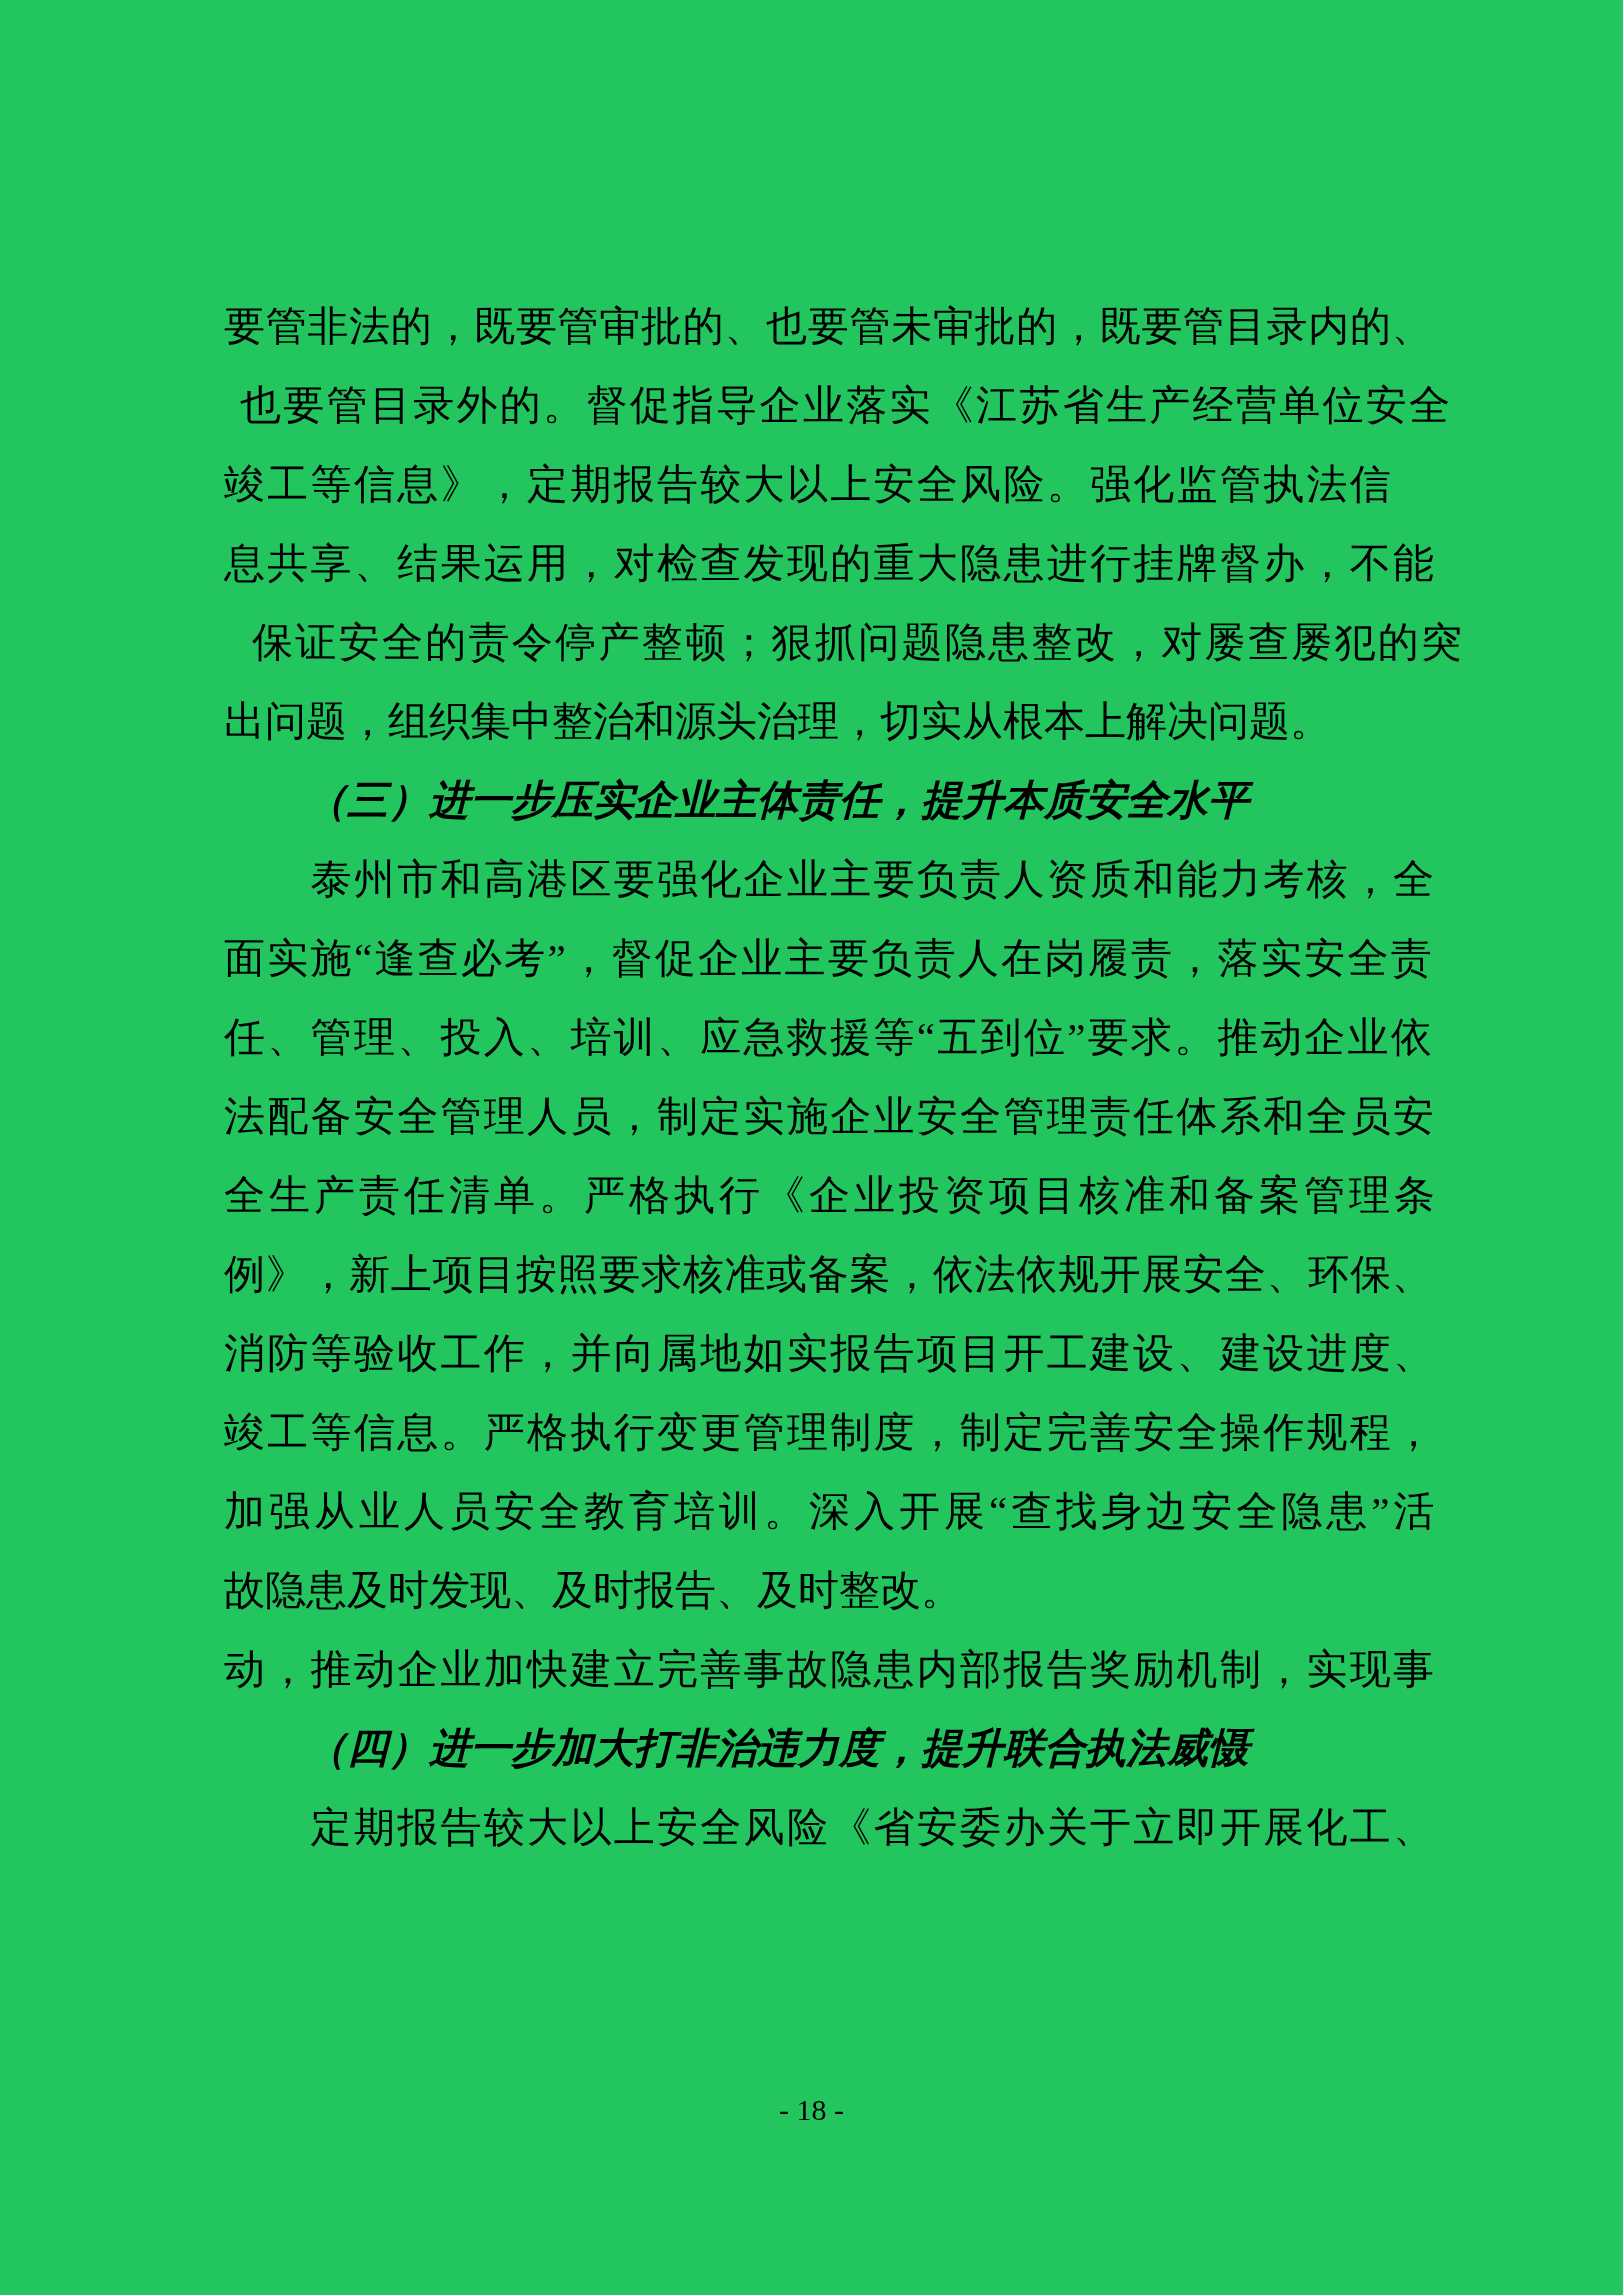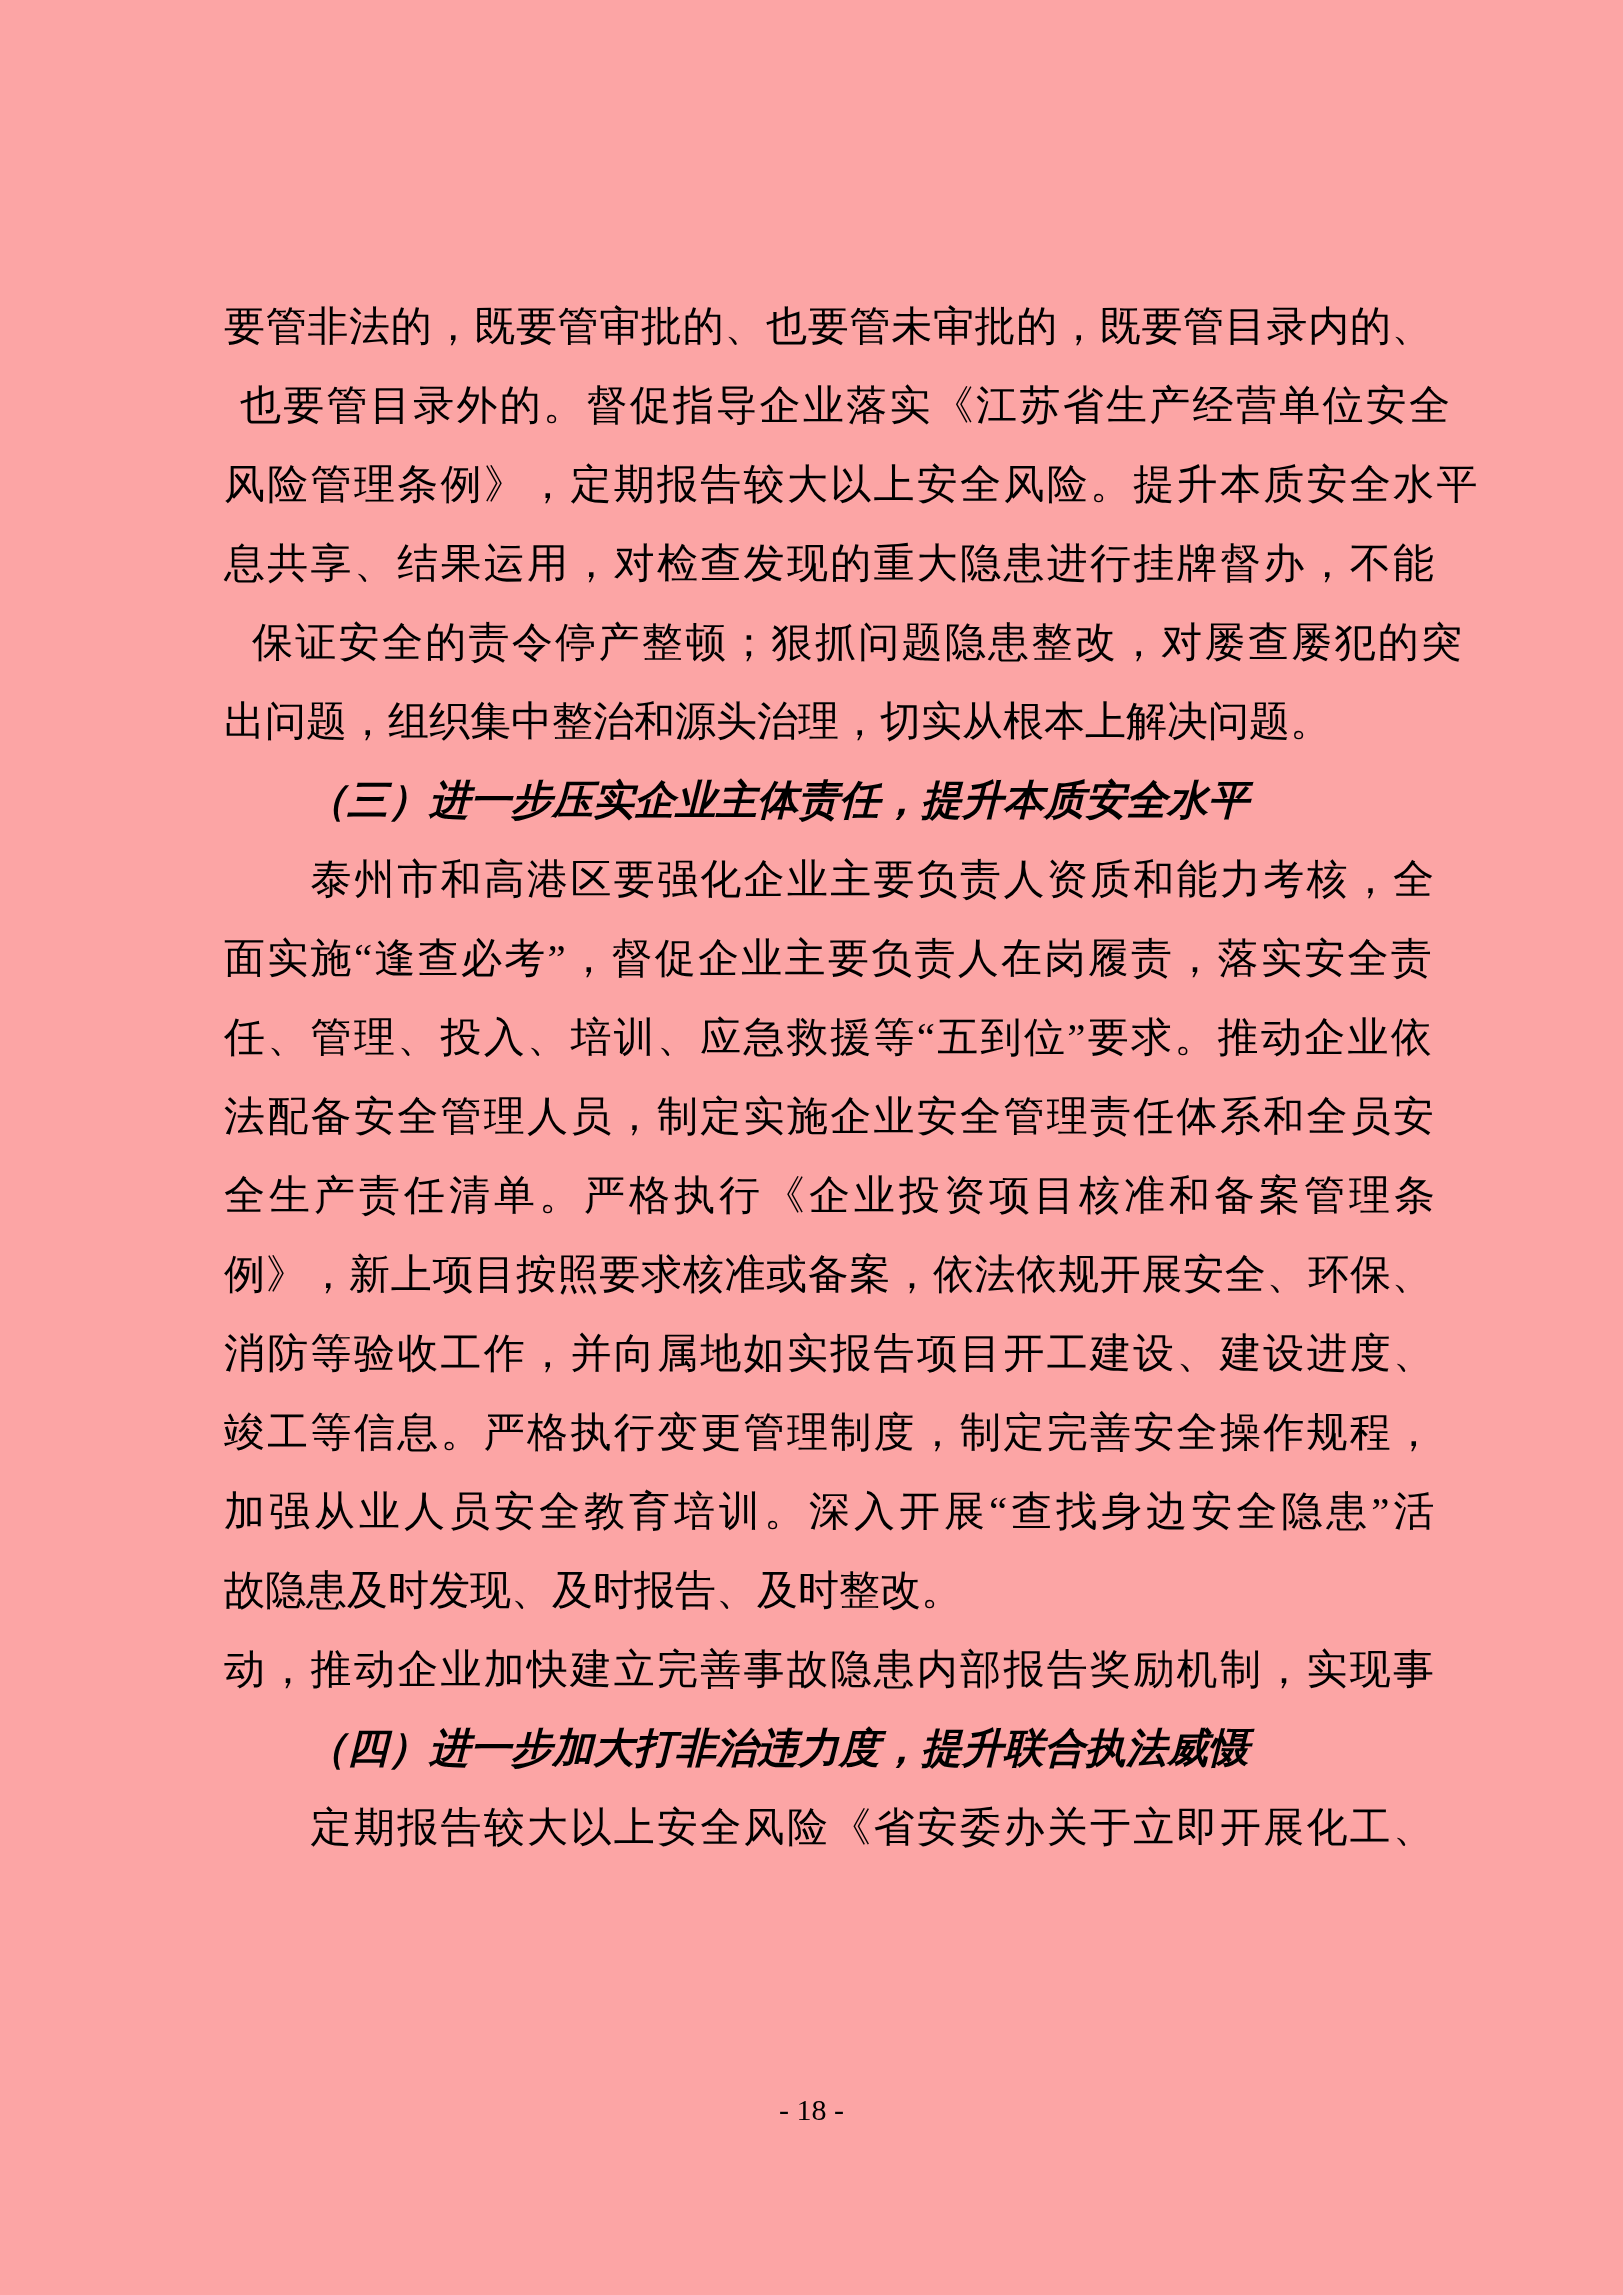--- a/index.html
+++ b/index.html
@@ -4,21 +4,21 @@
 <style>
   html, body {
     margin: 0;
     padding: 0;
     background: #ffffff;
   }
   .page {
     position: relative;
     width: 1623px;
     height: 2295px;
-    background: #fca5a5;
+    background: #22c55e;
     overflow: hidden;
     font-family: "Liberation Serif", "DejaVu Serif", serif;
     color: #000000;
   }
   .doc {
     position: absolute;
     left: 224px;
     top: 287px;
     width: 1221px;
     font-size: 41px;
@@ -47,21 +47,21 @@
     font-family: Liberation Serif, serif;
   }
 </style>
 </head>
 <body>
 
 <div class="page">
   <div class="doc">
     <div class="ln j" style="letter-spacing: 0.7px;">要管非法的，既要管审批的、也要管未审批的，既要管目录内的、</div>
     <div class="ln j" style="letter-spacing: 2.3px; margin-left: 16px;">也要管目录外的。督促指导企业落实《江苏省生产经营单位安全</div>
-    <div class="ln j" style="letter-spacing: 2.3px;">风险管理条例》，定期报告较大以上安全风险。提升本质安全水平</div>
+    <div class="ln j" style="letter-spacing: 2.3px;">竣工等信息》，定期报告较大以上安全风险。强化监管执法信</div>
     <div class="ln j" style="letter-spacing: 2.3px;">息共享、结果运用，对检查发现的重大隐患进行挂牌督办，不能</div>
     <div class="ln j" style="letter-spacing: 2.3px; margin-left: 28px;">保证安全的责令停产整顿；狠抓问题隐患整改，对屡查屡犯的突</div>
     <div class="ln">出问题，组织集中整治和源头治理，切实从根本上解决问题。</div>
     <div class="ln hd">　　（三）进一步压实企业主体责任，提升本质安全水平</div>
     <div class="ln j" style="letter-spacing: 2.3px;">　　泰州市和高港区要强化企业主要负责人资质和能力考核，全</div>
     <div class="ln j" style="letter-spacing: 2.3px;">面实施“逢查必考”，督促企业主要负责人在岗履责，落实安全责</div>
     <div class="ln j" style="letter-spacing: 2.3px;">任、管理、投入、培训、应急救援等“五到位”要求。推动企业依</div>
     <div class="ln j" style="letter-spacing: 2.3px;">法配备安全管理人员，制定实施企业安全管理责任体系和全员安</div>
     <div class="ln j" style="letter-spacing: 4px;">全生产责任清单。严格执行《企业投资项目核准和备案管理条</div>
     <div class="ln j" style="letter-spacing: 0.7px;">例》，新上项目按照要求核准或备案，依法依规开展安全、环保、</div>

